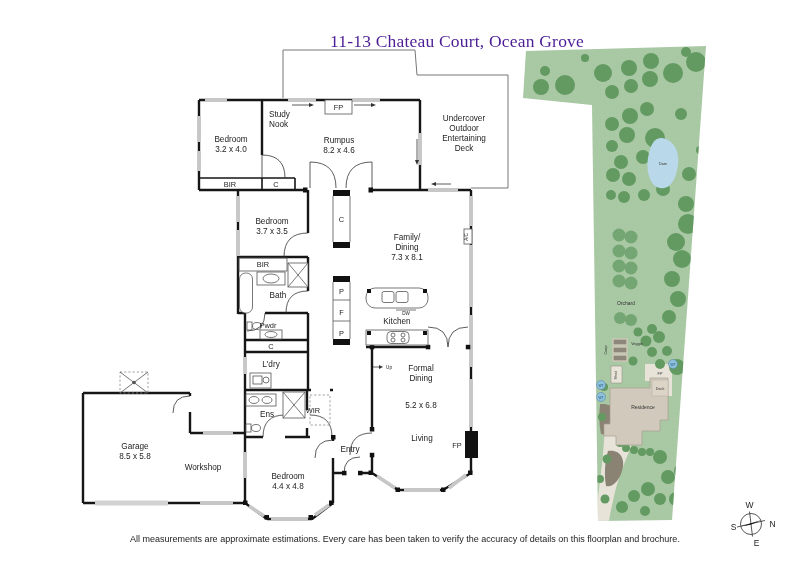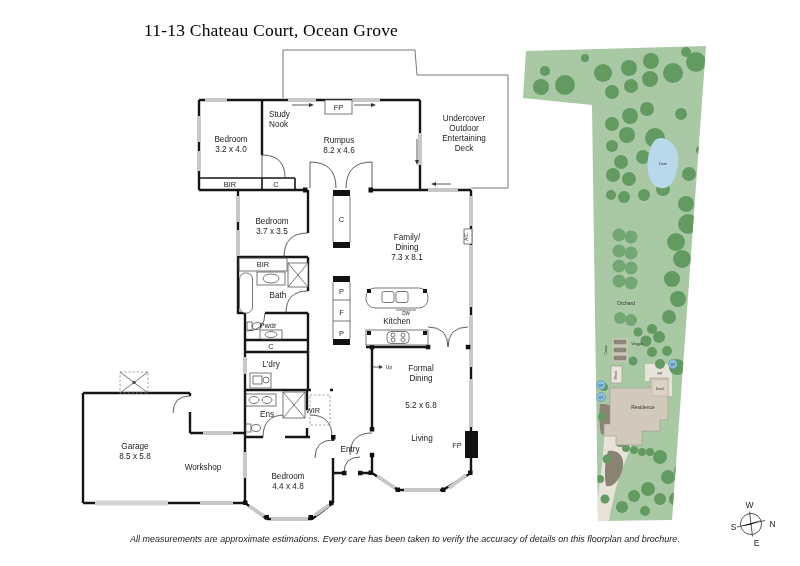--- a/index.html
+++ b/index.html
@@ -1,21 +1,21 @@
 <!DOCTYPE html>
 <html><head>
 <meta charset="utf-8">
 <style>
   html,body{margin:0;padding:0;background:#ffffff;}
   .page{position:relative;width:800px;height:566px;background:#fff;overflow:hidden;
         font-family:"Liberation Sans",sans-serif;}
-  .title{position:absolute;top:20px;left:144px;width:440px;text-align:left;
-         font-family:"Liberation Serif",serif;font-size:17.5px;color:#000000;letter-spacing:.2px;}
+  .title{position:absolute;top:31px;left:144px;width:440px;text-align:right;
+         font-family:"Liberation Serif",serif;font-size:17.5px;color:#4c1d95;letter-spacing:.2px;}
   .disclaimer{position:absolute;top:534px;left:10px;width:790px;text-align:center;
-         font-size:9px;color:#222;font-style:italic;}
+         font-size:9px;color:#222;}
   svg{position:absolute;top:0;left:0;}
   
   .wall{stroke:#161616;stroke-width:2.4;fill:none;stroke-linecap:butt;}
   .wallmed{stroke:#161616;stroke-width:1.6;fill:none;}
   .thin{stroke:#777;stroke-width:1;fill:none;}
   .win{stroke:#c7c7c7;stroke-width:3.6;fill:none;stroke-linecap:butt;}
   .win2{stroke:#d2d2d2;stroke-width:5;fill:none;}
   .door{stroke:#333;stroke-width:.8;fill:none;}
   .fix{stroke:#555;stroke-width:.8;fill:#fff;}
   .fixn{stroke:#555;stroke-width:.8;fill:none;}

